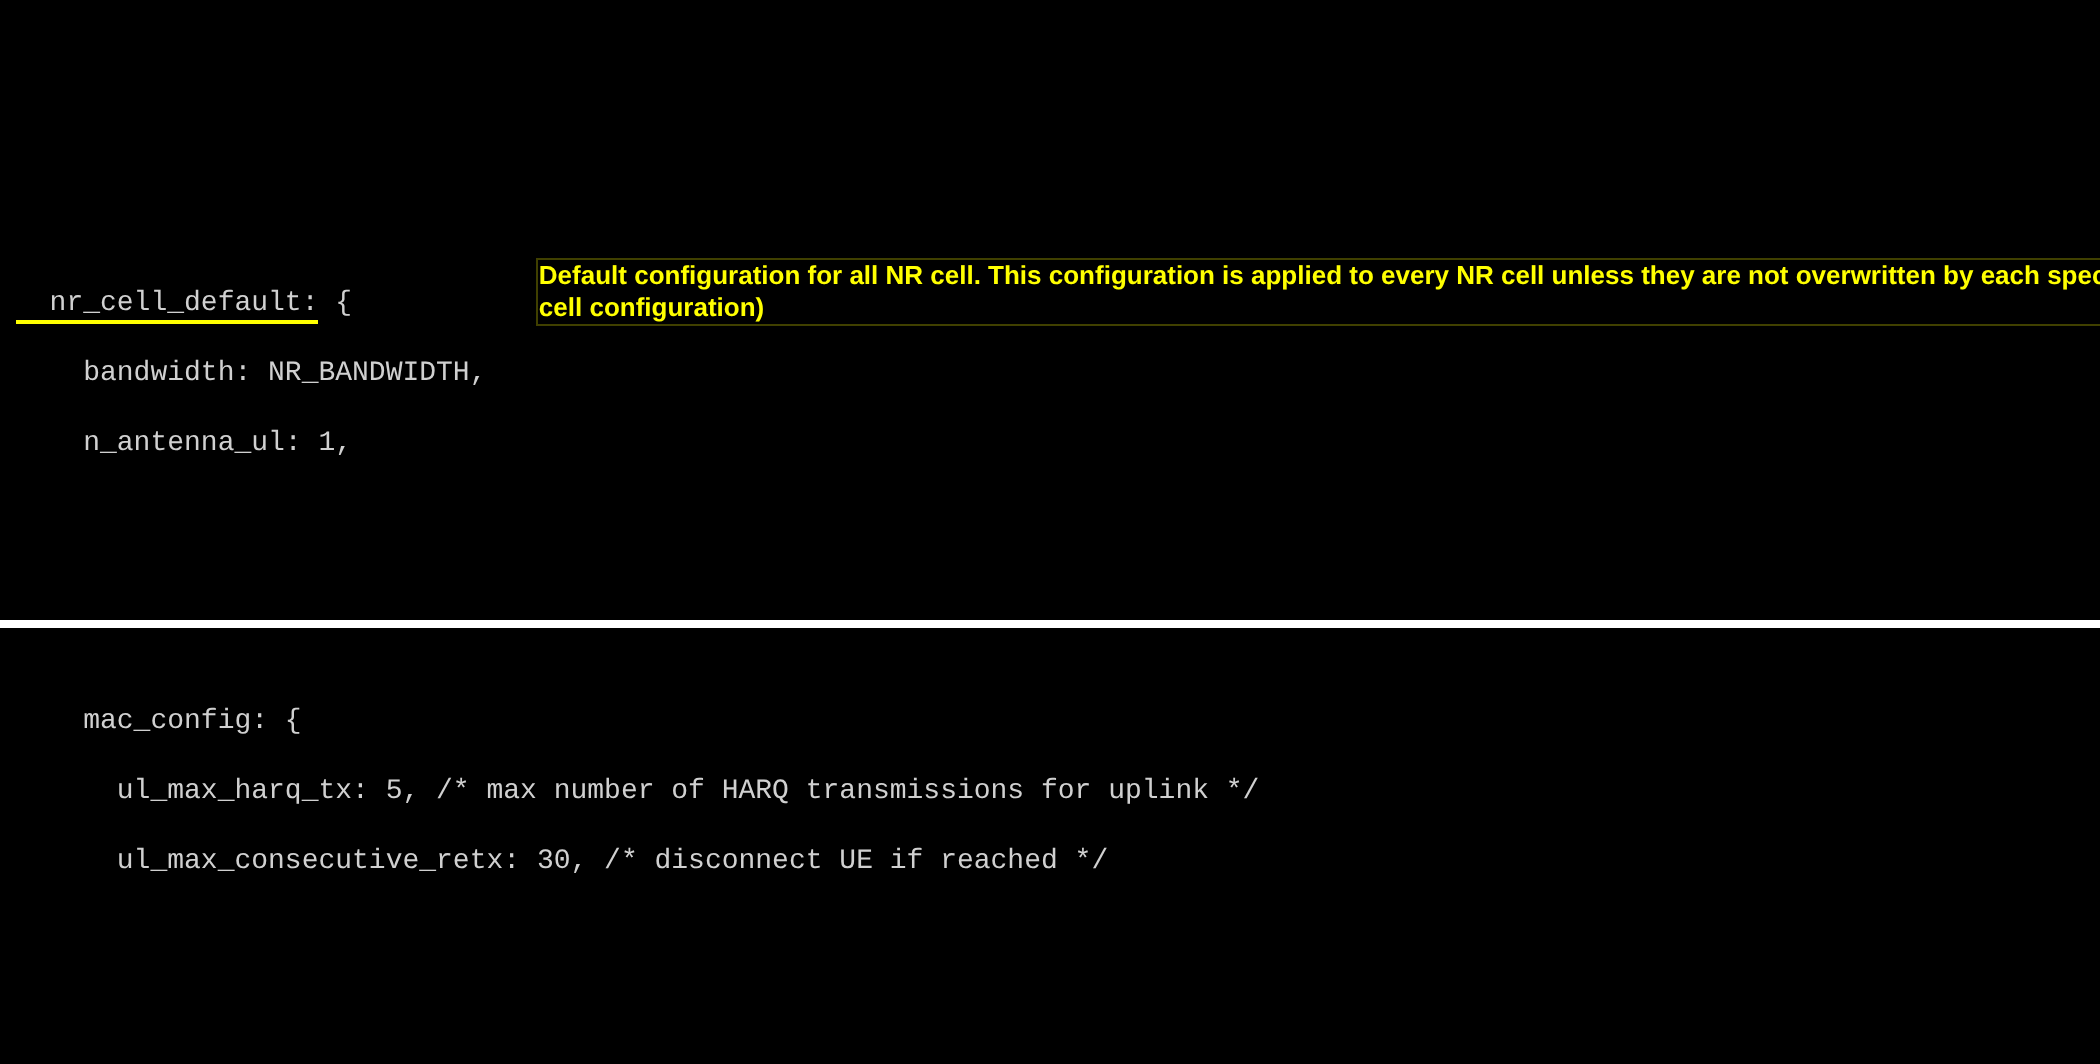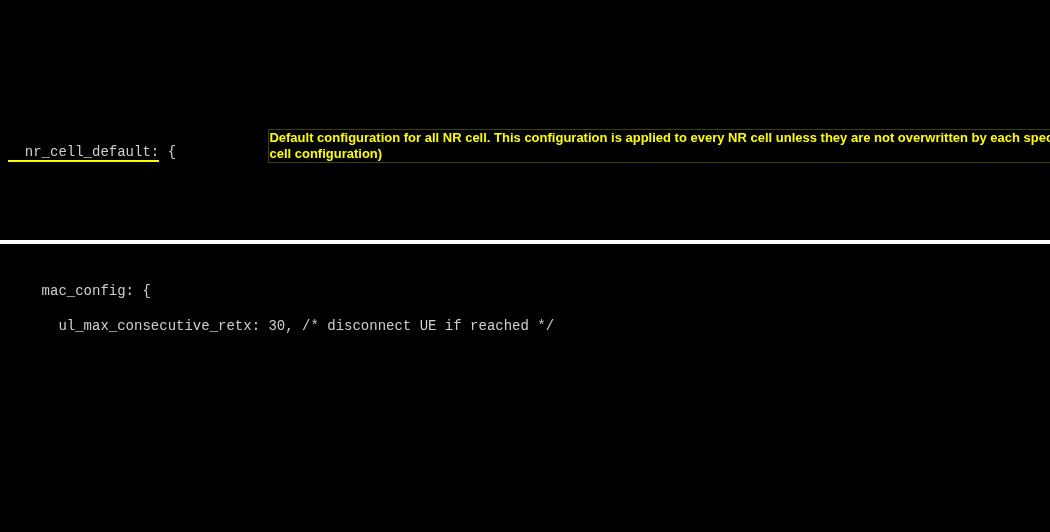--- a/index.html
+++ b/index.html
@@ -56,25 +56,28 @@
 <body>
 
 
 
 <div class="code">
   <div class="top-region">
     <div class="overlay-annotation">
       <span class="annotation annotation-box">Default configuration for all NR cell. This configuration is applied to every NR cell unless they are not overwritten by each specific cell configuration)</span>
     </div>
 <span class="ln"><span class="key-hl">  nr_cell_default:</span><span> {</span></span>
+<span class="ln">    bandwidth: NR_BANDWIDTH,</span>
+<span class="ln">    n_antenna_ul: 1,</span>
   </div>
 </div>
 <div class="sep"></div>
 <div class="code">
 <span class="ln">    mac_config: {</span>
+<span class="ln">      ul_max_harq_tx: 5, /* max number of HARQ transmissions for uplink */</span>
 <span class="ln">      ul_max_consecutive_retx: 30, /* disconnect UE if reached */</span>
 
 
 
 
 
 
 
 
 

